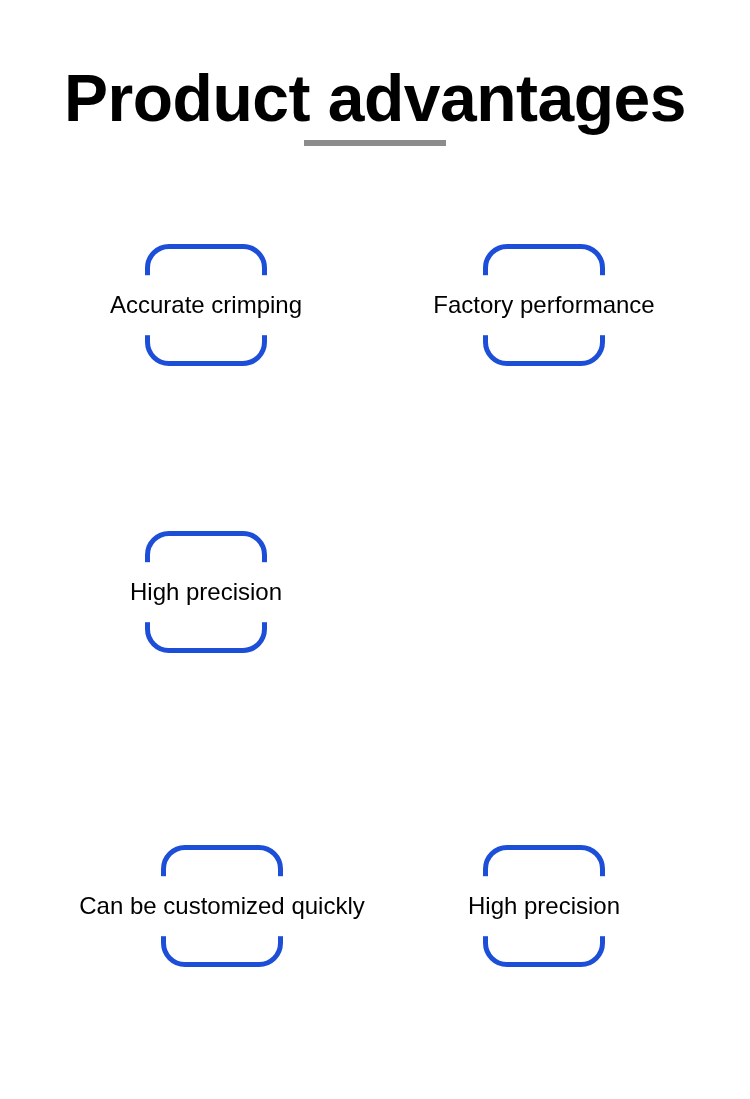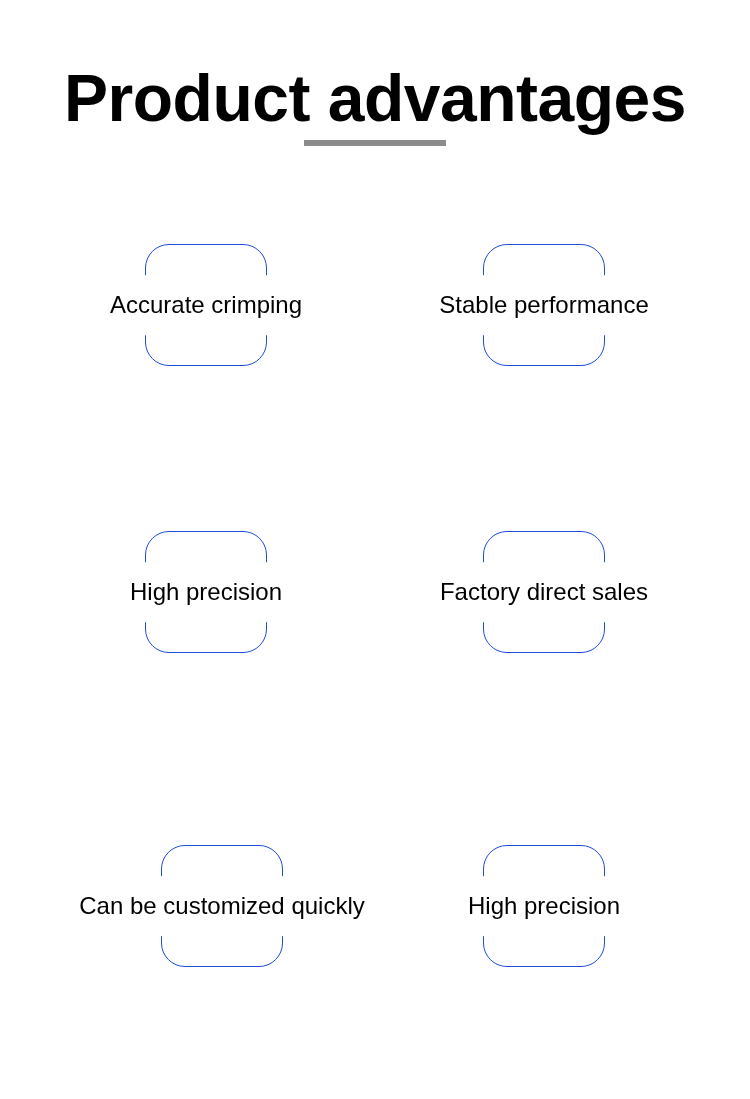--- a/index.html
+++ b/index.html
@@ -39,21 +39,21 @@
     left: 304px;
     width: 142px;
     height: 6px;
     background: #8c8c8c;
   }
   .badge {
     position: absolute;
     width: 122px;
     height: 122px;
     box-sizing: border-box;
-    border: 1px solid #1d4ed8;
+    border: 5px solid #1d4ed8;
     border-radius: 24px;
   }
   .badge-label {
     position: absolute;
     top: 50%;
     left: 50%;
     transform: translate(-50%, -50%);
     background: #ffffff;
     white-space: nowrap;
     font-size: 24px;
@@ -76,30 +76,27 @@
 
   <h1 class="title">Product advantages</h1>
 
   <div class="divider"></div>
 
   <div class="badge pos-0">
     <span class="badge-label">Accurate crimping</span>
   </div>
 
   <div class="badge pos-1">
-    <span class="badge-label">Stable performance</span>
+    <span class="badge-label">Factory performance</span>
   </div>
 
   <div class="badge pos-2">
     <span class="badge-label">High precision</span>
   </div>
 
-  <div class="badge pos-3">
-    <span class="badge-label">Factory direct sales</span>
-  </div>
 
   <div class="badge pos-4">
     <span class="badge-label">Can be customized quickly</span>
   </div>
 
   <div class="badge pos-5">
     <span class="badge-label">High precision</span>
   </div>
 
 </div>

